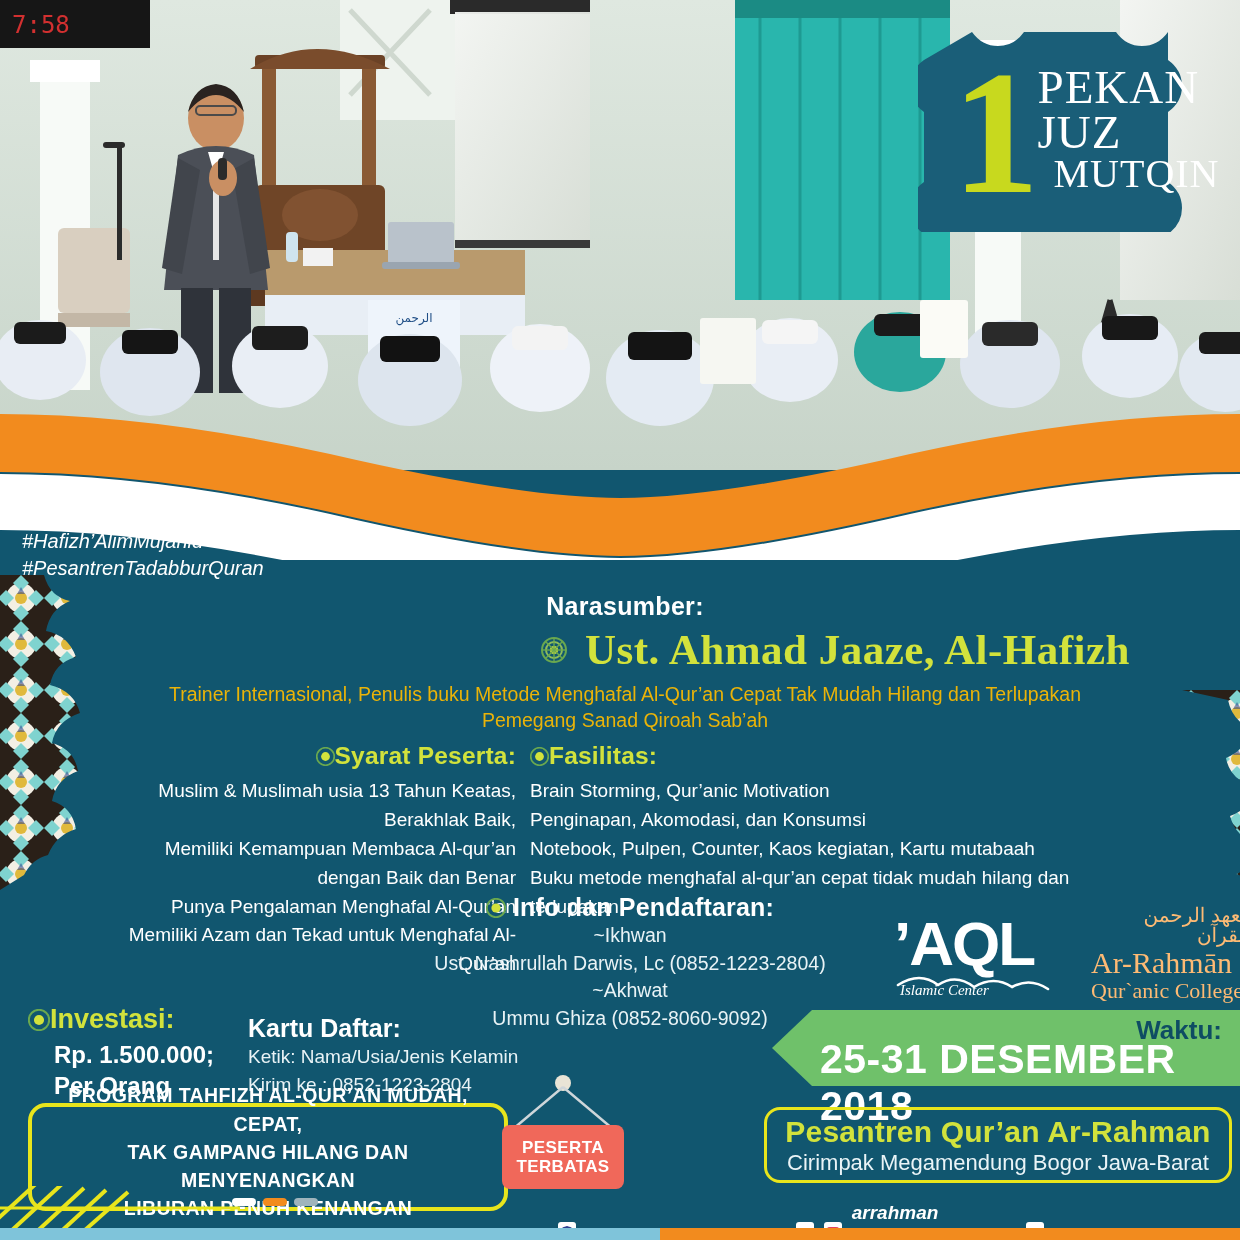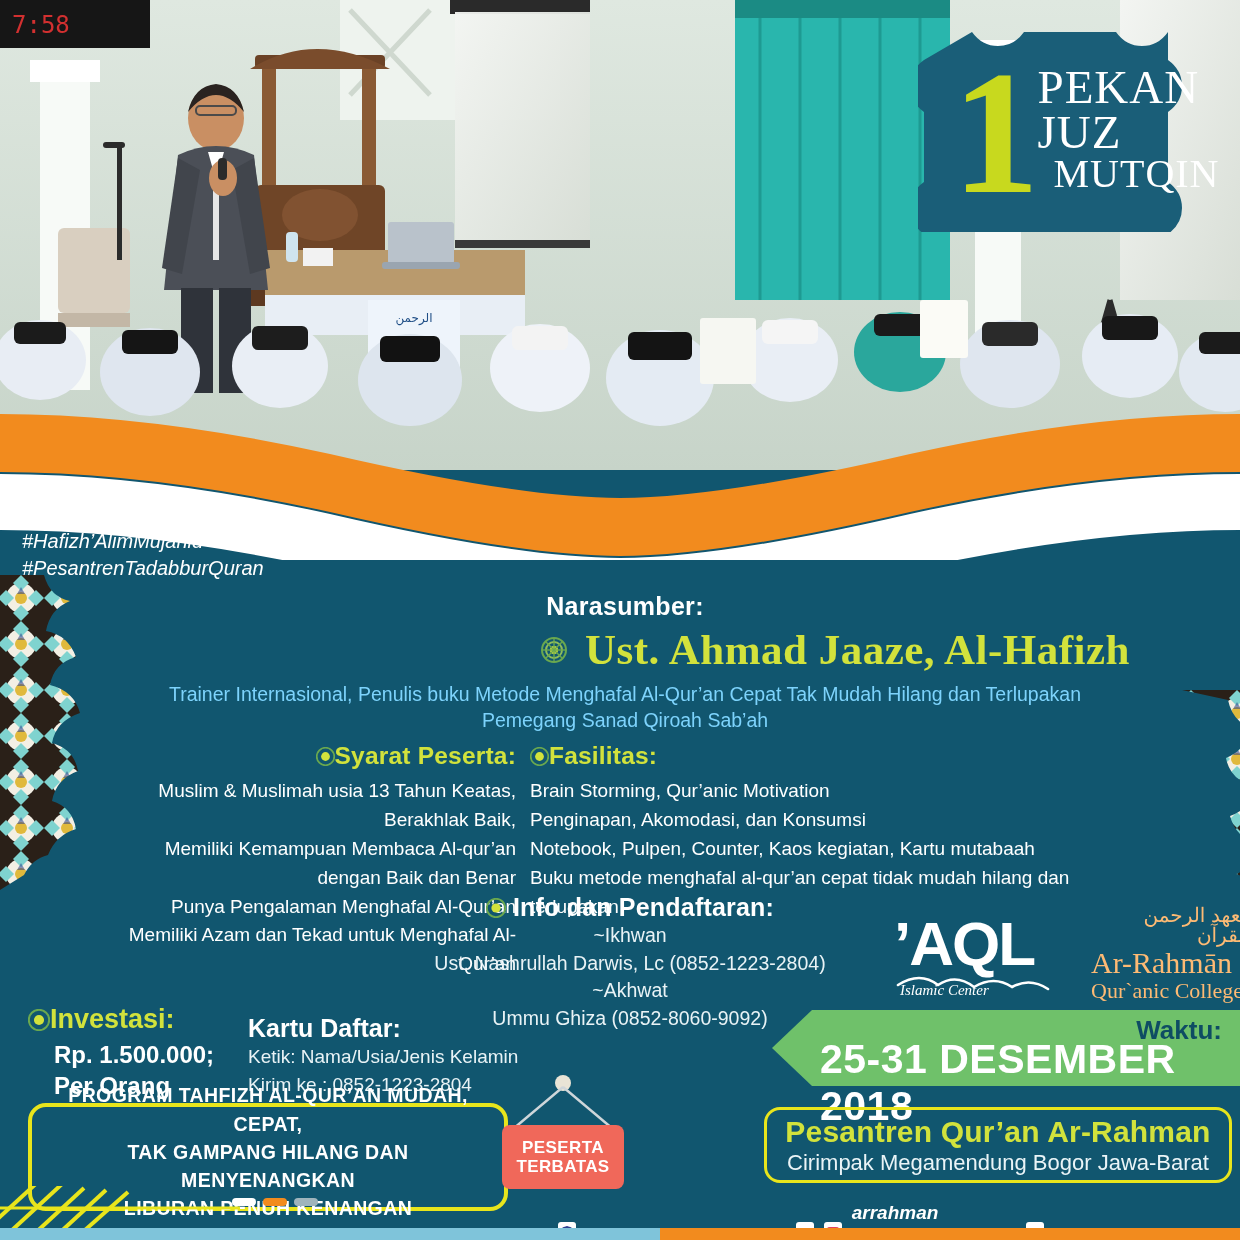--- a/index.html
+++ b/index.html
@@ -66,21 +66,21 @@
     color:#ffffff; font-size:25px; font-weight:bold; letter-spacing:0.3px;
   }
   .speaker .name-row {
     display:flex; align-items:center; justify-content:flex-end; gap:18px; margin-top:4px;
   }
   .speaker .name {
     font-family:"Liberation Serif", serif;
     color:#D2E23C; font-size:43px; font-weight:bold; letter-spacing:0.5px;
   }
   .speaker .bio {
-    color:#7dd3fc; font-size:19.5px; line-height:1.35; margin-top:7px;
+    color:#eab308; font-size:19.5px; line-height:1.35; margin-top:7px;
   }
 
   
   .rosette { display:inline-block; vertical-align:middle; }
 
   
   .cols { position:absolute; left:110px; top:742px; width:1030px; display:flex; }
   .col-left  { width:420px; text-align:right; padding-right:14px; }
   .col-right { width:610px; text-align:left; }
   .col-head {

